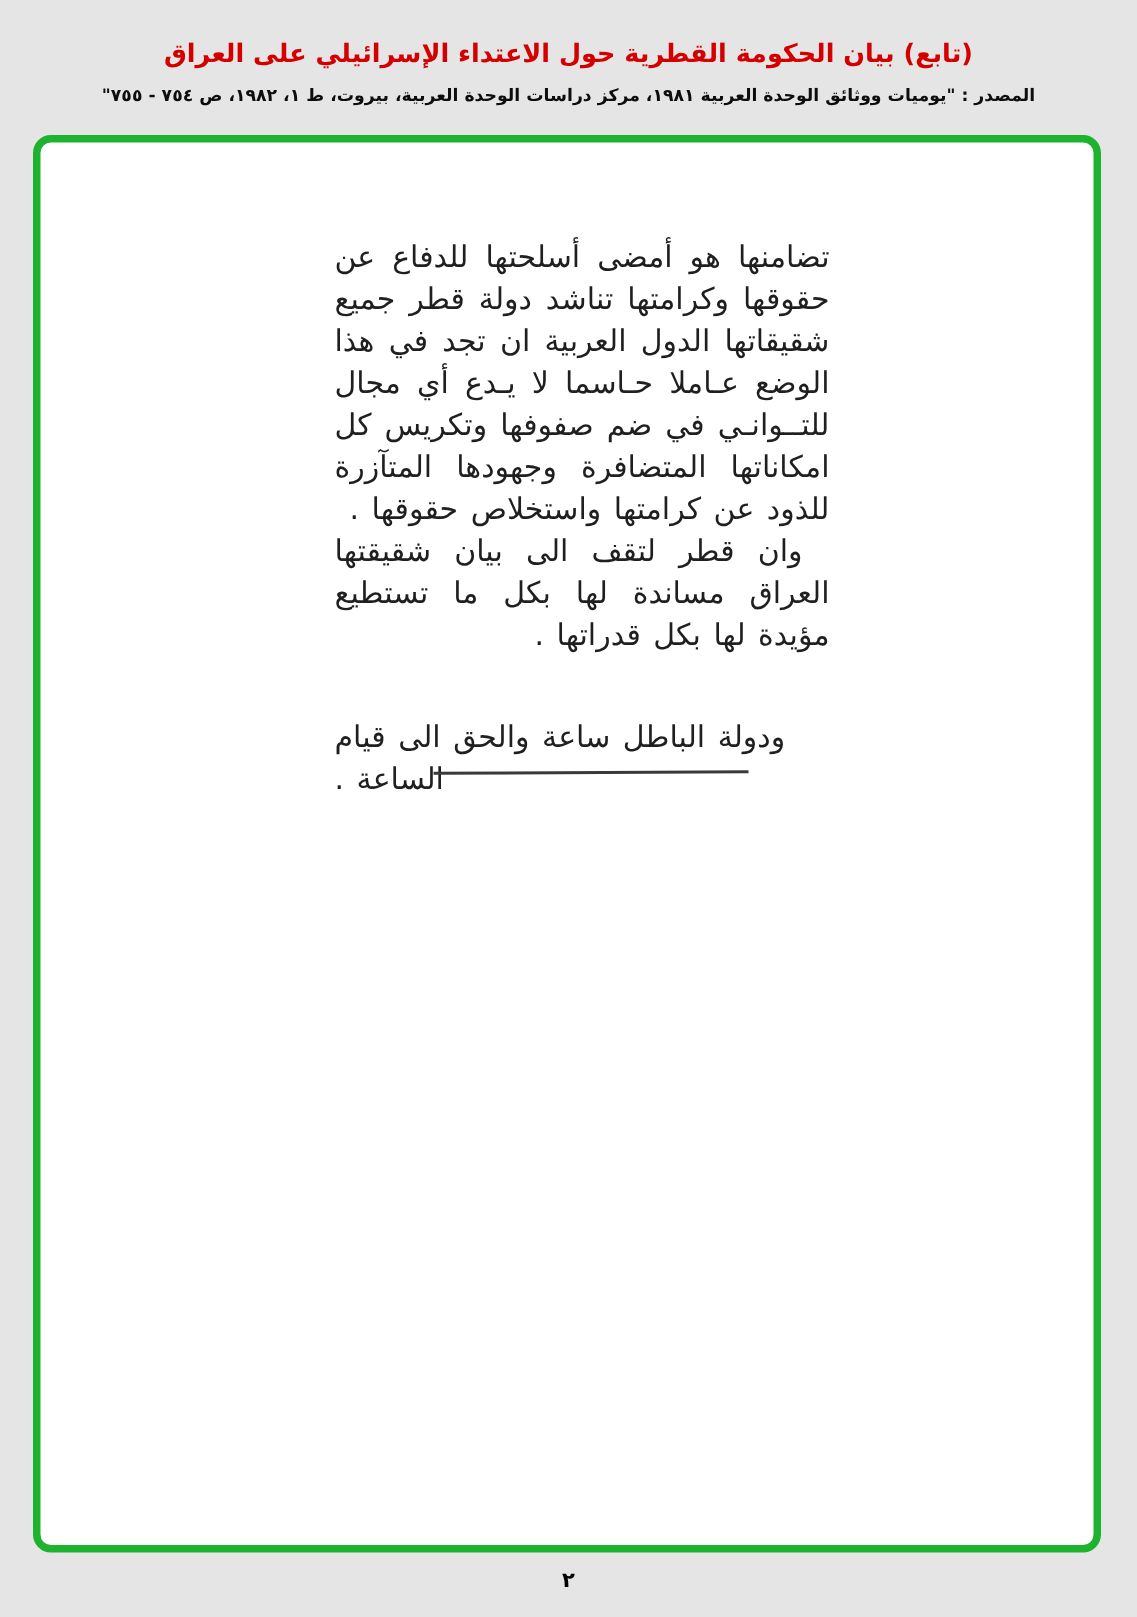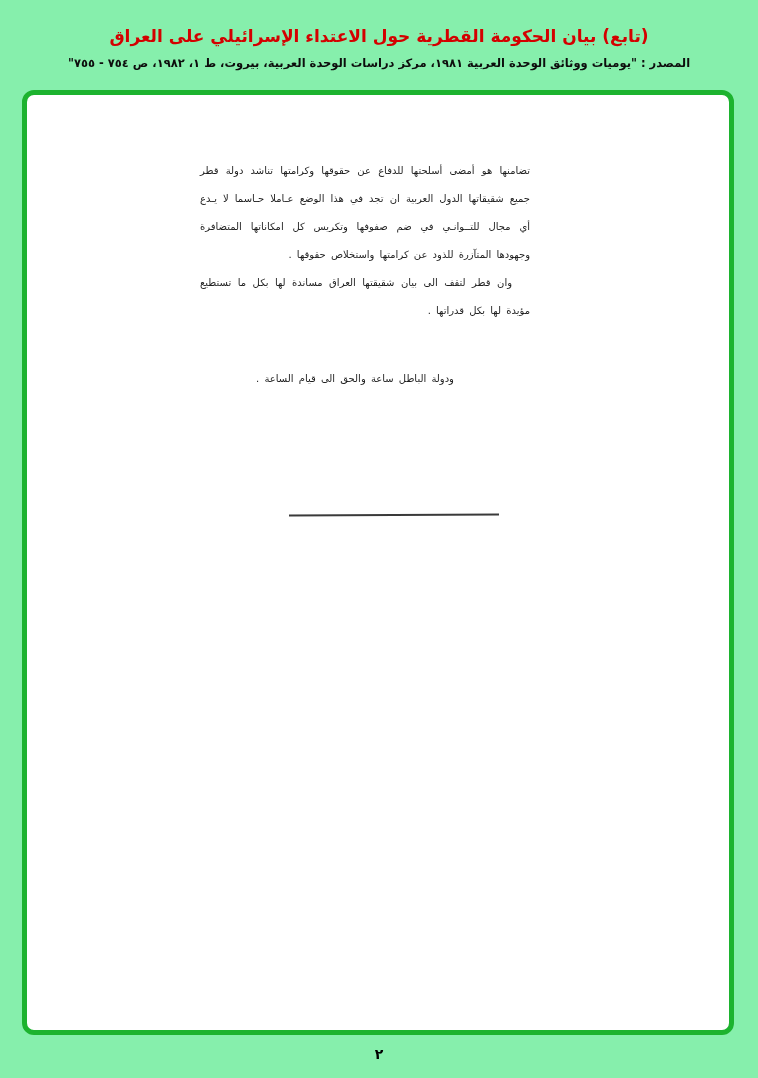--- a/index.html
+++ b/index.html
@@ -9,21 +9,21 @@
     width: 758px;
     height: 1078px;
     font-family: "DejaVu Sans", sans-serif;
     position: relative;
     overflow: hidden;
   }
   .page {
     position: relative;
     width: 758px;
     height: 1078px;
-    background: #86efac;
+    background: #e5e5e5;
   }
   .header {
     position: absolute;
     top: 24px;
     left: 0;
     width: 758px;
     text-align: center;
     direction: rtl;
   }
   .title {
@@ -46,38 +46,38 @@
     top: 90px;
     width: 702px;
     height: 935px;
     border: 5px solid #1db32f;
     border-radius: 12px;
     background: #ffffff;
   }
   .doc-text {
     position: absolute;
     top: 62px;
-    right: 199px;
+    right: 176px;
     width: 330px;
     direction: rtl;
     text-align: justify;
-    font-size: 10px;
+    font-size: 20px;
     line-height: 28px;
     color: #1f1f1f;
     word-spacing: 2px;
   }
   .doc-text p {
     margin: 0;
   }
   .para-2 {
     text-indent: 18px;
   }
   .para-3 {
     margin-top: 40px !important;
-    text-align: center;
+    text-align: left;
     padding-left: 0;
     padding-right: 20px;
   }
   .scan-rule {
     position: absolute;
     top: 373px;
     right: 55px;
     width: 210px;
     height: 2px;
     background: #3a3a3a;

